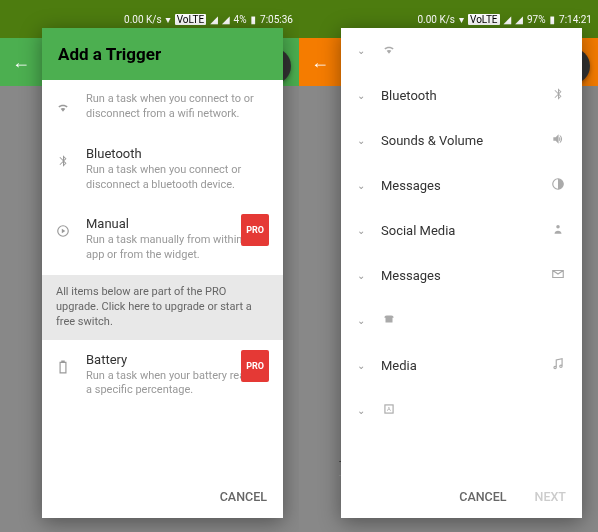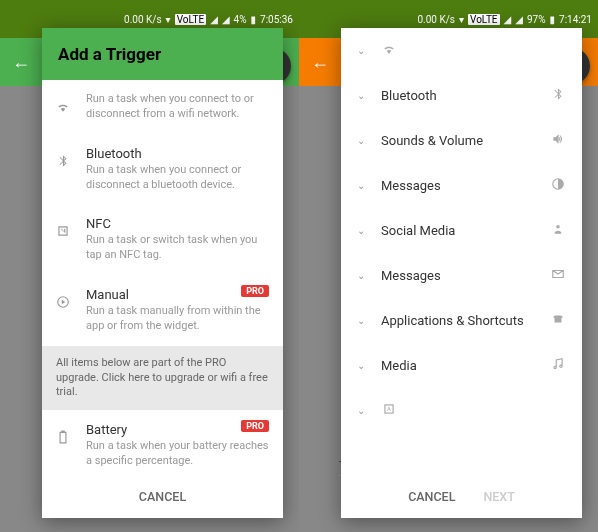--- a/index.html
+++ b/index.html
@@ -15,27 +15,27 @@
 .dialog{position:absolute;left:42px;right:16px;top:28px;bottom:14px;background:#fff;box-shadow:0 4px 20px rgba(0,0,0,0.4);display:flex;flex-direction:column}
 .dhead{height:52px;display:flex;align-items:center;padding:0 16px;color:#000000;font-size:17px;font-weight:700}
 .p1 .dhead{background:#4caf50}
 .p2 .dhead{background:#f57c00}
 .dbody{flex:1;overflow:hidden}
 .titem{display:flex;padding:12px 14px;gap:12px}
 .titem .ticon{width:18px;flex-shrink:0;color:#999;font-size:14px;padding-top:8px}
 .titem .tcontent{flex:1;position:relative}
 .titem .ttitle{font-size:13px;color:#333;margin-bottom:2px}
 .titem .tdesc{font-size:11px;color:#999;line-height:1.35}
-.probadge{position:absolute;right:0;top:-2px;background:#e53935;color:#fff;font-size:9px;font-weight:bold;padding:1px 5px;border-radius:2px}
+.probadge{position:absolute;right:0;top:-2px;background:#e53935;color:#fff;font-size:9px;font-weight:bold;padding:11px 5px;border-radius:2px}
 .upgrade{background:#e8e8e8;padding:10px 14px;font-size:11px;color:#666;line-height:1.35}
 .aitem{display:flex;align-items:center;padding:14px 16px;gap:14px}
 .aitem .chev{color:#999;font-size:10px;width:10px}
 .aitem .alabel{flex:1;font-size:13px;color:#333}
 .aitem .aicon{color:#aaa;font-size:14px;width:16px;text-align:center}
-.dfoot{height:44px;display:flex;align-items:center;justify-content:center;padding:0 16px;gap:28px;font-size:12.5px;font-weight:500;color:#666;border-top:1px solid transparent}
+.dfoot{height:44px;display:flex;align-items:center;justify-content:flex-end;padding:0 16px;gap:28px;font-size:12.5px;font-weight:500;color:#666;border-top:1px solid transparent}
 .dfoot .disabled{color:#ccc}
 .tasklabel{position:absolute;left:40px;bottom:56px;font-size:12px;color:#444;border-bottom:1px solid #999;padding-bottom:2px;width:60px}
 svg{width:14px;height:14px;fill:currentColor}
 </style>
 </head>
 <body>
 
 <div class="phone p1">
   <div class="status">
     <span>0.00 K/s</span>
@@ -67,39 +67,30 @@
           <div class="ticon"><svg viewBox="0 0 24 24">
               <path d="M12 2v8L7 5 6 6l6 6-6 6 1 1 5-5v8l6-6-4-4 4-4zm2 4l2 2-2 2zm0 8l2 2-2 2z"></path>
             </svg></div>
           <div class="tcontent">
             <div class="ttitle">Bluetooth</div>
             <div class="tdesc">Run a task when you connect or disconnect a bluetooth device.</div>
           </div>
         </div>
         <div class="titem">
           <div class="ticon"><svg viewBox="0 0 24 24">
-              <path d="M4 4h16v16H4zm2 2v12h12V6zm2 2l8 8V8h-2v5l-4-5z"></path>
-            </svg></div>
-          <div class="tcontent">
-            <div class="ttitle">NFC</div>
-            <div class="tdesc">Run a task or switch task when you tap an NFC tag.</div>
-          </div>
-        </div>
-        <div class="titem">
-          <div class="ticon"><svg viewBox="0 0 24 24">
               <circle cx="12" cy="12" r="9" fill="none" stroke="currentColor" stroke-width="2"></circle>
               <path d="M10 8l6 4-6 4z"></path>
             </svg></div>
           <div class="tcontent">
             <span class="probadge">PRO</span>
             <div class="ttitle">Manual</div>
             <div class="tdesc">Run a task manually from within the app or from the widget.</div>
           </div>
         </div>
-        <div class="upgrade">All items below are part of the PRO upgrade. Click here to upgrade or wifi a free trial.</div>
+        <div class="upgrade">All items below are part of the PRO upgrade. Click here to upgrade or start a free switch.</div>
         <div class="titem">
           <div class="ticon"><svg viewBox="0 0 24 24">
               <path d="M7 4h10v18H7zm3-2h4v2h-4z" fill="none" stroke="currentColor" stroke-width="2"></path>
             </svg></div>
           <div class="tcontent">
             <span class="probadge">PRO</span>
             <div class="ttitle">Battery</div>
             <div class="tdesc">Run a task when your battery reaches a specific percentage.</div>
           </div>
         </div>
@@ -167,21 +158,20 @@
         </div>
         <div class="aitem">
           <span class="chev">⌄</span>
           <span class="alabel">Messages</span>
           <span class="aicon"><svg viewBox="0 0 24 24">
               <path d="M3 6h18v12H3zm0 0l9 6 9-6" fill="none" stroke="currentColor" stroke-width="2"></path>
             </svg></span>
         </div>
         <div class="aitem">
           <span class="chev">⌄</span>
-          <span class="alabel">Applications &amp; Shortcuts</span>
           <span class="aicon"><svg viewBox="0 0 24 24">
               <path d="M6 8h12v10H6zm1-3l2 2m8-2l-2 2M8 6h8a4 4 0 014 4H4a4 4 0 014-4z"></path>
             </svg></span>
         </div>
         <div class="aitem">
           <span class="chev">⌄</span>
           <span class="alabel">Media</span>
           <span class="aicon"><svg viewBox="0 0 24 24">
               <path d="M9 18V5l10-2v13M9 18a2 2 0 11-4 0 2 2 0 014 0zm10-2a2 2 0 11-4 0 2 2 0 014 0z" fill="none" stroke="currentColor" stroke-width="2"></path>
             </svg></span>

